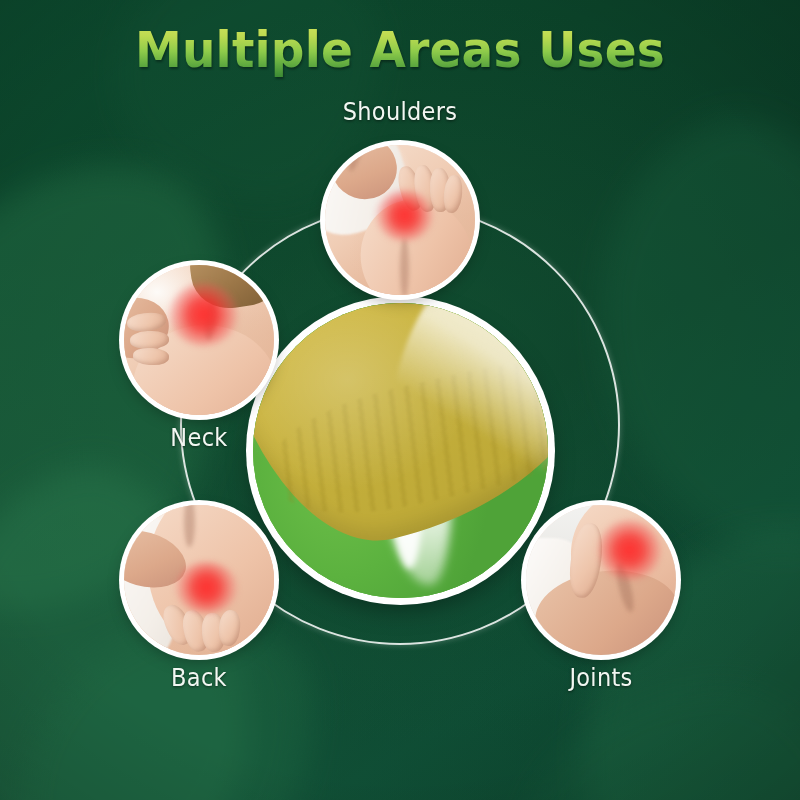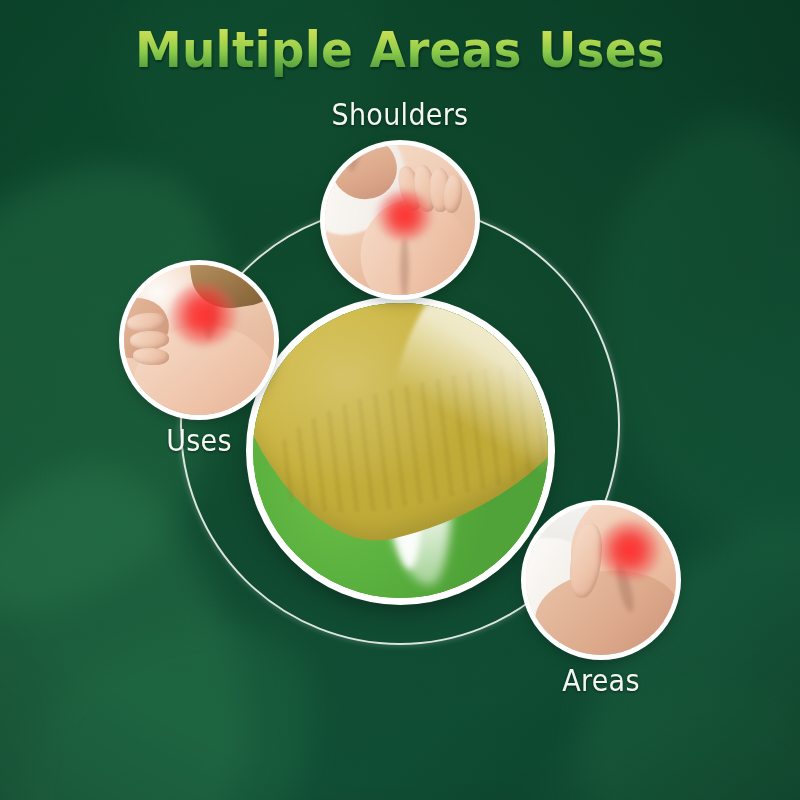--- a/index.html
+++ b/index.html
@@ -148,21 +148,21 @@
     box-shadow:0 0 0 5px #ffffff, 0 6px 16px rgba(0,0,0,0.35);
     background:#f3ded2;
   }
   .node .label {
     position:absolute;
     left:50%;
     transform:translateX(-50%);
     white-space:nowrap;
     color:#f2f7f2;
     font-family:"DejaVu Sans Condensed","Liberation Sans",sans-serif;
-    font-size:30px;
+    font-size:25px;
     font-weight:400;
     letter-spacing:0.3px;
     text-shadow:0 1px 3px rgba(0,0,0,0.55);
   }
   .node.lbl-below .label { top:158px; }
 
   
   .skin {
     position:absolute; inset:0;
     background:
@@ -265,33 +265,49 @@
       <div class="hair" style="left:44%; top:-28%; width:62%; height:56%; transform:rotate(-8deg);"></div>
       <div class="limb" style="left:6%; top:40%; width:96%; height:82%;"></div>
       <div class="limb dark" style="left:-16%; top:22%; width:46%; height:40%; transform:rotate(-12deg);"></div>
       <div class="finger" style="left:2%;  top:32%; width:26%; height:12%; transform:rotate(-6deg);"></div>
       <div class="finger" style="left:4%;  top:44%; width:26%; height:12%; transform:rotate(-2deg);"></div>
       <div class="finger" style="left:6%;  top:55%; width:24%; height:11%; transform:rotate(3deg);"></div>
       <div class="crease" style="left:54%; top:24%; width:7%; height:26%; transform:rotate(6deg);"></div>
       <div class="hotspot" style="left:30%; top:12%; width:46%; height:42%;"></div>
       <div class="photo-shade"></div>
     </div>
-    <div class="label">Uses</div>
-  </div>
-
-
+    <div class="label">Neck</div>
+  </div>
+
+
+  <div class="node lbl-below" style="left:124px; top:505px;">
+    <div class="bubble">
+      <div class="skin"></div>
+      <div class="pale" style="left:-26%; top:4%; width:62%; height:104%;"></div>
+      <div class="limb" style="left:16%; top:-14%; width:96%; height:112%;"></div>
+      <div class="limb dark" style="left:-16%; top:18%; width:58%; height:36%; transform:rotate(16deg);"></div>
+      <div class="finger" style="left:28%; top:66%; width:15%; height:28%; transform:rotate(-24deg);"></div>
+      <div class="finger" style="left:40%; top:70%; width:15%; height:28%; transform:rotate(-14deg);"></div>
+      <div class="finger" style="left:52%; top:72%; width:15%; height:26%; transform:rotate(-4deg);"></div>
+      <div class="finger" style="left:63%; top:70%; width:14%; height:24%; transform:rotate(6deg);"></div>
+      <div class="crease" style="left:40%; top:-6%; width:7%; height:34%;"></div>
+      <div class="hotspot" style="left:34%; top:38%; width:42%; height:34%;"></div>
+      <div class="photo-shade"></div>
+    </div>
+    <div class="label">Back</div>
+  </div>
 
   <div class="node lbl-below" style="left:526px; top:505px;">
     <div class="bubble">
       <div class="bg-room"></div>
       <div class="pale" style="left:-16%; top:22%; width:58%; height:62%;"></div>
       <div class="limb" style="left:30%; top:-10%; width:82%; height:84%; transform:rotate(8deg);"></div>
       <div class="limb dark" style="left:6%; top:44%; width:96%; height:58%; transform:rotate(-6deg);"></div>
       <div class="finger" style="left:30%; top:12%; width:20%; height:50%; transform:rotate(8deg);"></div>
       <div class="crease" style="left:62%; top:38%; width:8%; height:34%; transform:rotate(-14deg);"></div>
       <div class="hotspot" style="left:48%; top:10%; width:42%; height:40%;"></div>
       <div class="photo-shade"></div>
     </div>
-    <div class="label">Areas</div>
+    <div class="label">Joints</div>
   </div>
 
 
 </div>
 
 </body></html>

